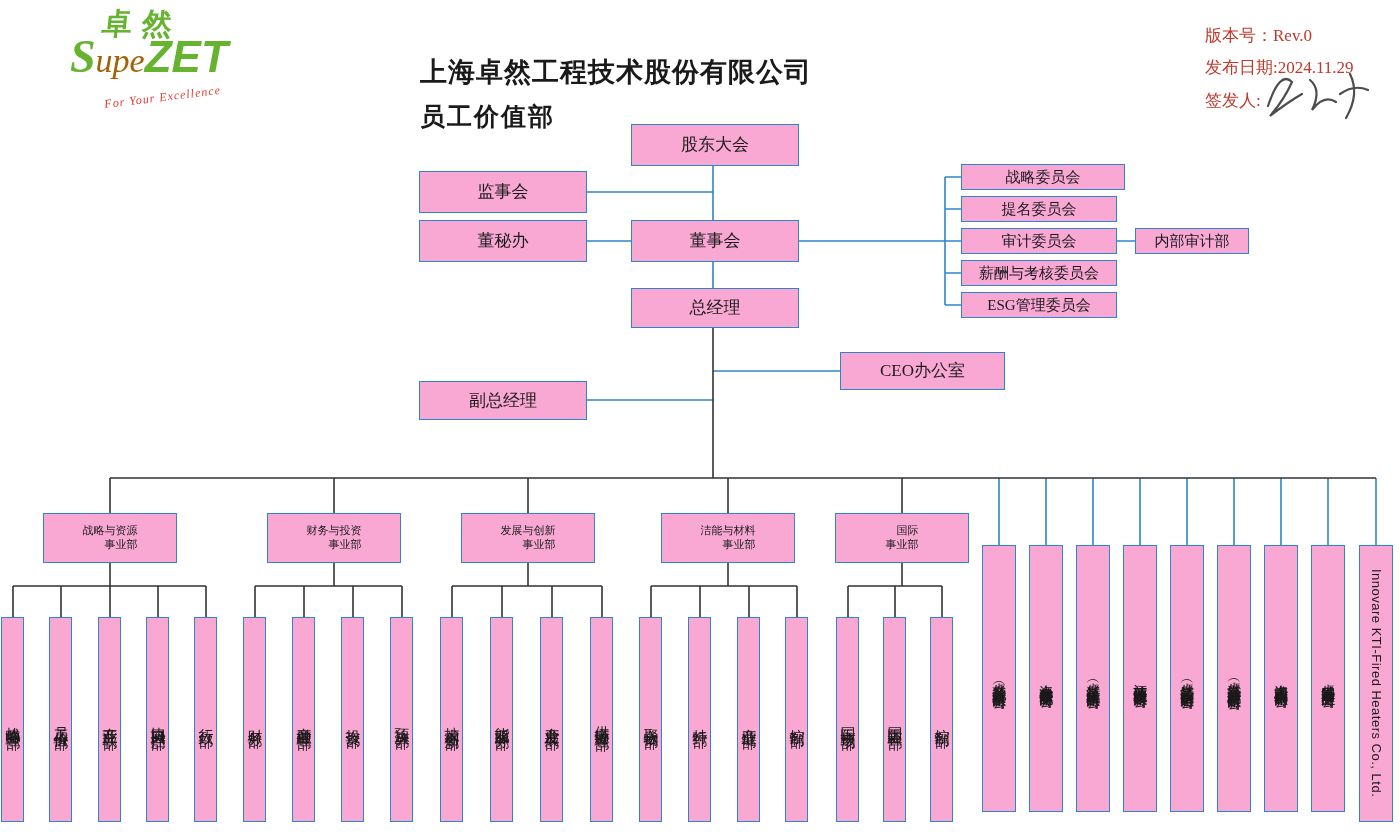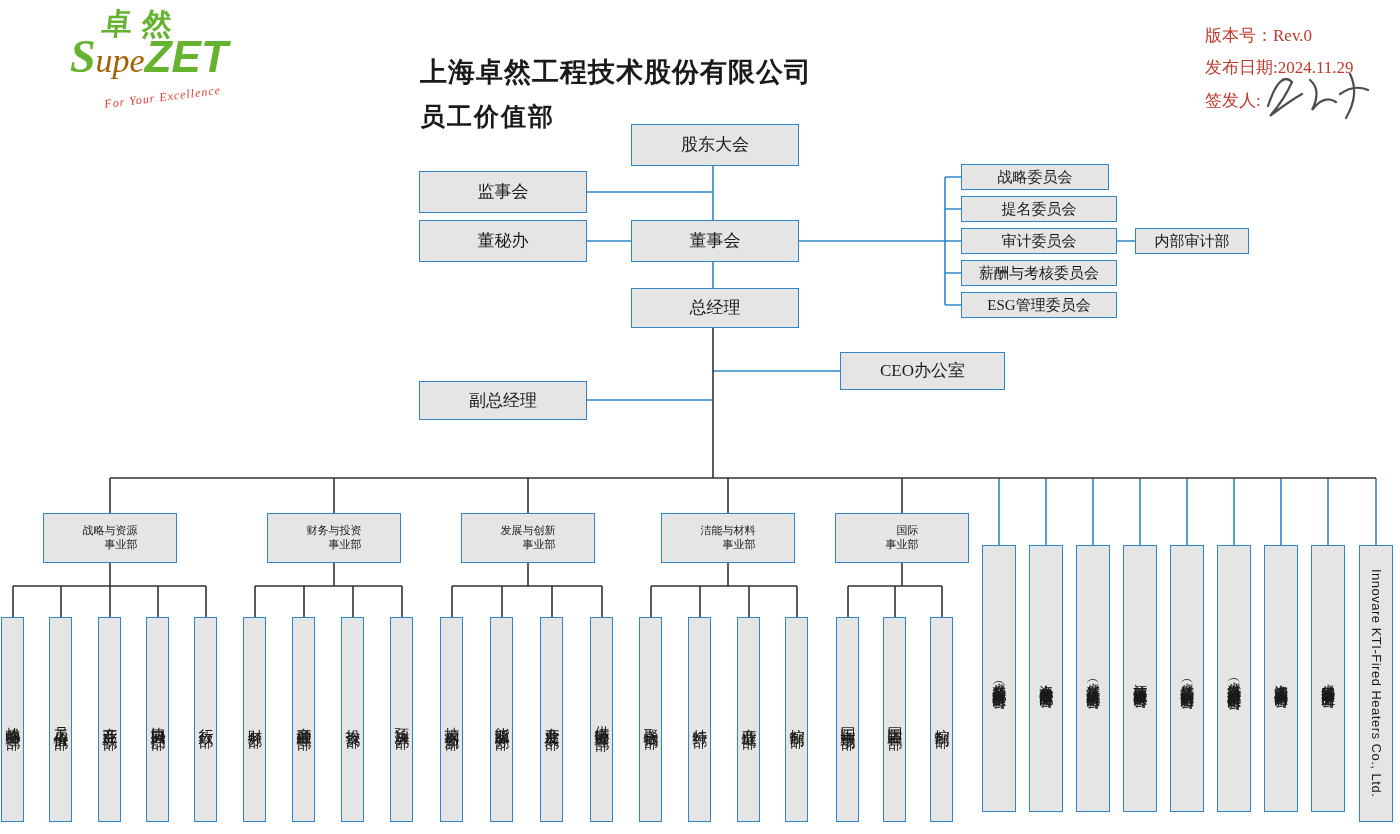--- a/index.html
+++ b/index.html
@@ -1,19 +1,19 @@
 <!DOCTYPE html>
 <html><head>
 <meta charset="utf-8">
 <style>
   html,body{margin:0;padding:0;background:#fff;}
   body{width:1400px;height:834px;font-family:"Liberation Serif","DejaVu Serif",serif;color:#1a1a1a;}
   .stage{position:relative;width:1400px;height:834px;overflow:hidden;background:#fff;}
   svg.lines{position:absolute;left:0;top:0;z-index:1;}
-  .box{position:absolute;box-sizing:border-box;border:1.5px solid #2E86C8;background:#e5e5e5;
+  .box{position:absolute;box-sizing:border-box;border:1.5px solid #2E86C8;background:#f9a8d4;
        display:flex;align-items:center;justify-content:center;text-align:center;
        z-index:2;font-size:17px;line-height:1.25;}
   .sm{font-size:15px;}
   .div-box{font-size:11px;text-align:right;}
   .div-box .ln{display:block;}
   .v{writing-mode:vertical-rl;text-orientation:mixed;font-size:15px;letter-spacing:2px;}
   .vsub{writing-mode:vertical-rl;text-orientation:mixed;font-size:14px;letter-spacing:1px;}
   .latin{font-size:13px;letter-spacing:0.5px;font-family:"Liberation Sans",sans-serif;}
   
   .logo{position:absolute;left:70px;top:4px;width:230px;height:104px;z-index:3;}
@@ -75,21 +75,21 @@
   </svg>
 
   <div class="box" style="left:631px;top:124px;width:168px;height:42px">股东大会</div>
   <div class="box" style="left:419px;top:171px;width:168px;height:42px">监事会</div>
   <div class="box" style="left:419px;top:220px;width:168px;height:42px">董秘办</div>
   <div class="box" style="left:631px;top:220px;width:168px;height:42px">董事会</div>
   <div class="box" style="left:840px;top:352px;width:165px;height:38px">CEO办公室</div>
   <div class="box" style="left:631px;top:288px;width:168px;height:40px">总经理</div>
   <div class="box" style="left:419px;top:381px;width:168px;height:39px">副总经理</div>
 
-  <div class="box sm" style="left:961px;top:164px;width:148px;height:26px">战略委员会</div>
+  <div class="box sm" style="left:961px;top:164px;width:164px;height:26px">战略委员会</div>
   <div class="box sm" style="left:961px;top:196px;width:156px;height:26px">提名委员会</div>
   <div class="box sm" style="left:961px;top:228px;width:156px;height:26px">审计委员会</div>
   <div class="box sm" style="left:961px;top:260px;width:156px;height:26px">薪酬与考核委员会</div>
   <div class="box sm" style="left:961px;top:292px;width:156px;height:26px">ESG管理委员会</div>
   <div class="box sm" style="left:1135px;top:228px;width:114px;height:26px">内部审计部</div>
 
   <div class="box div-box" style="left:43px;top:513px;width:134px;height:50px">
     <div>
         <span class="ln">战略与资源</span>
         <span class="ln">事业部</span>

